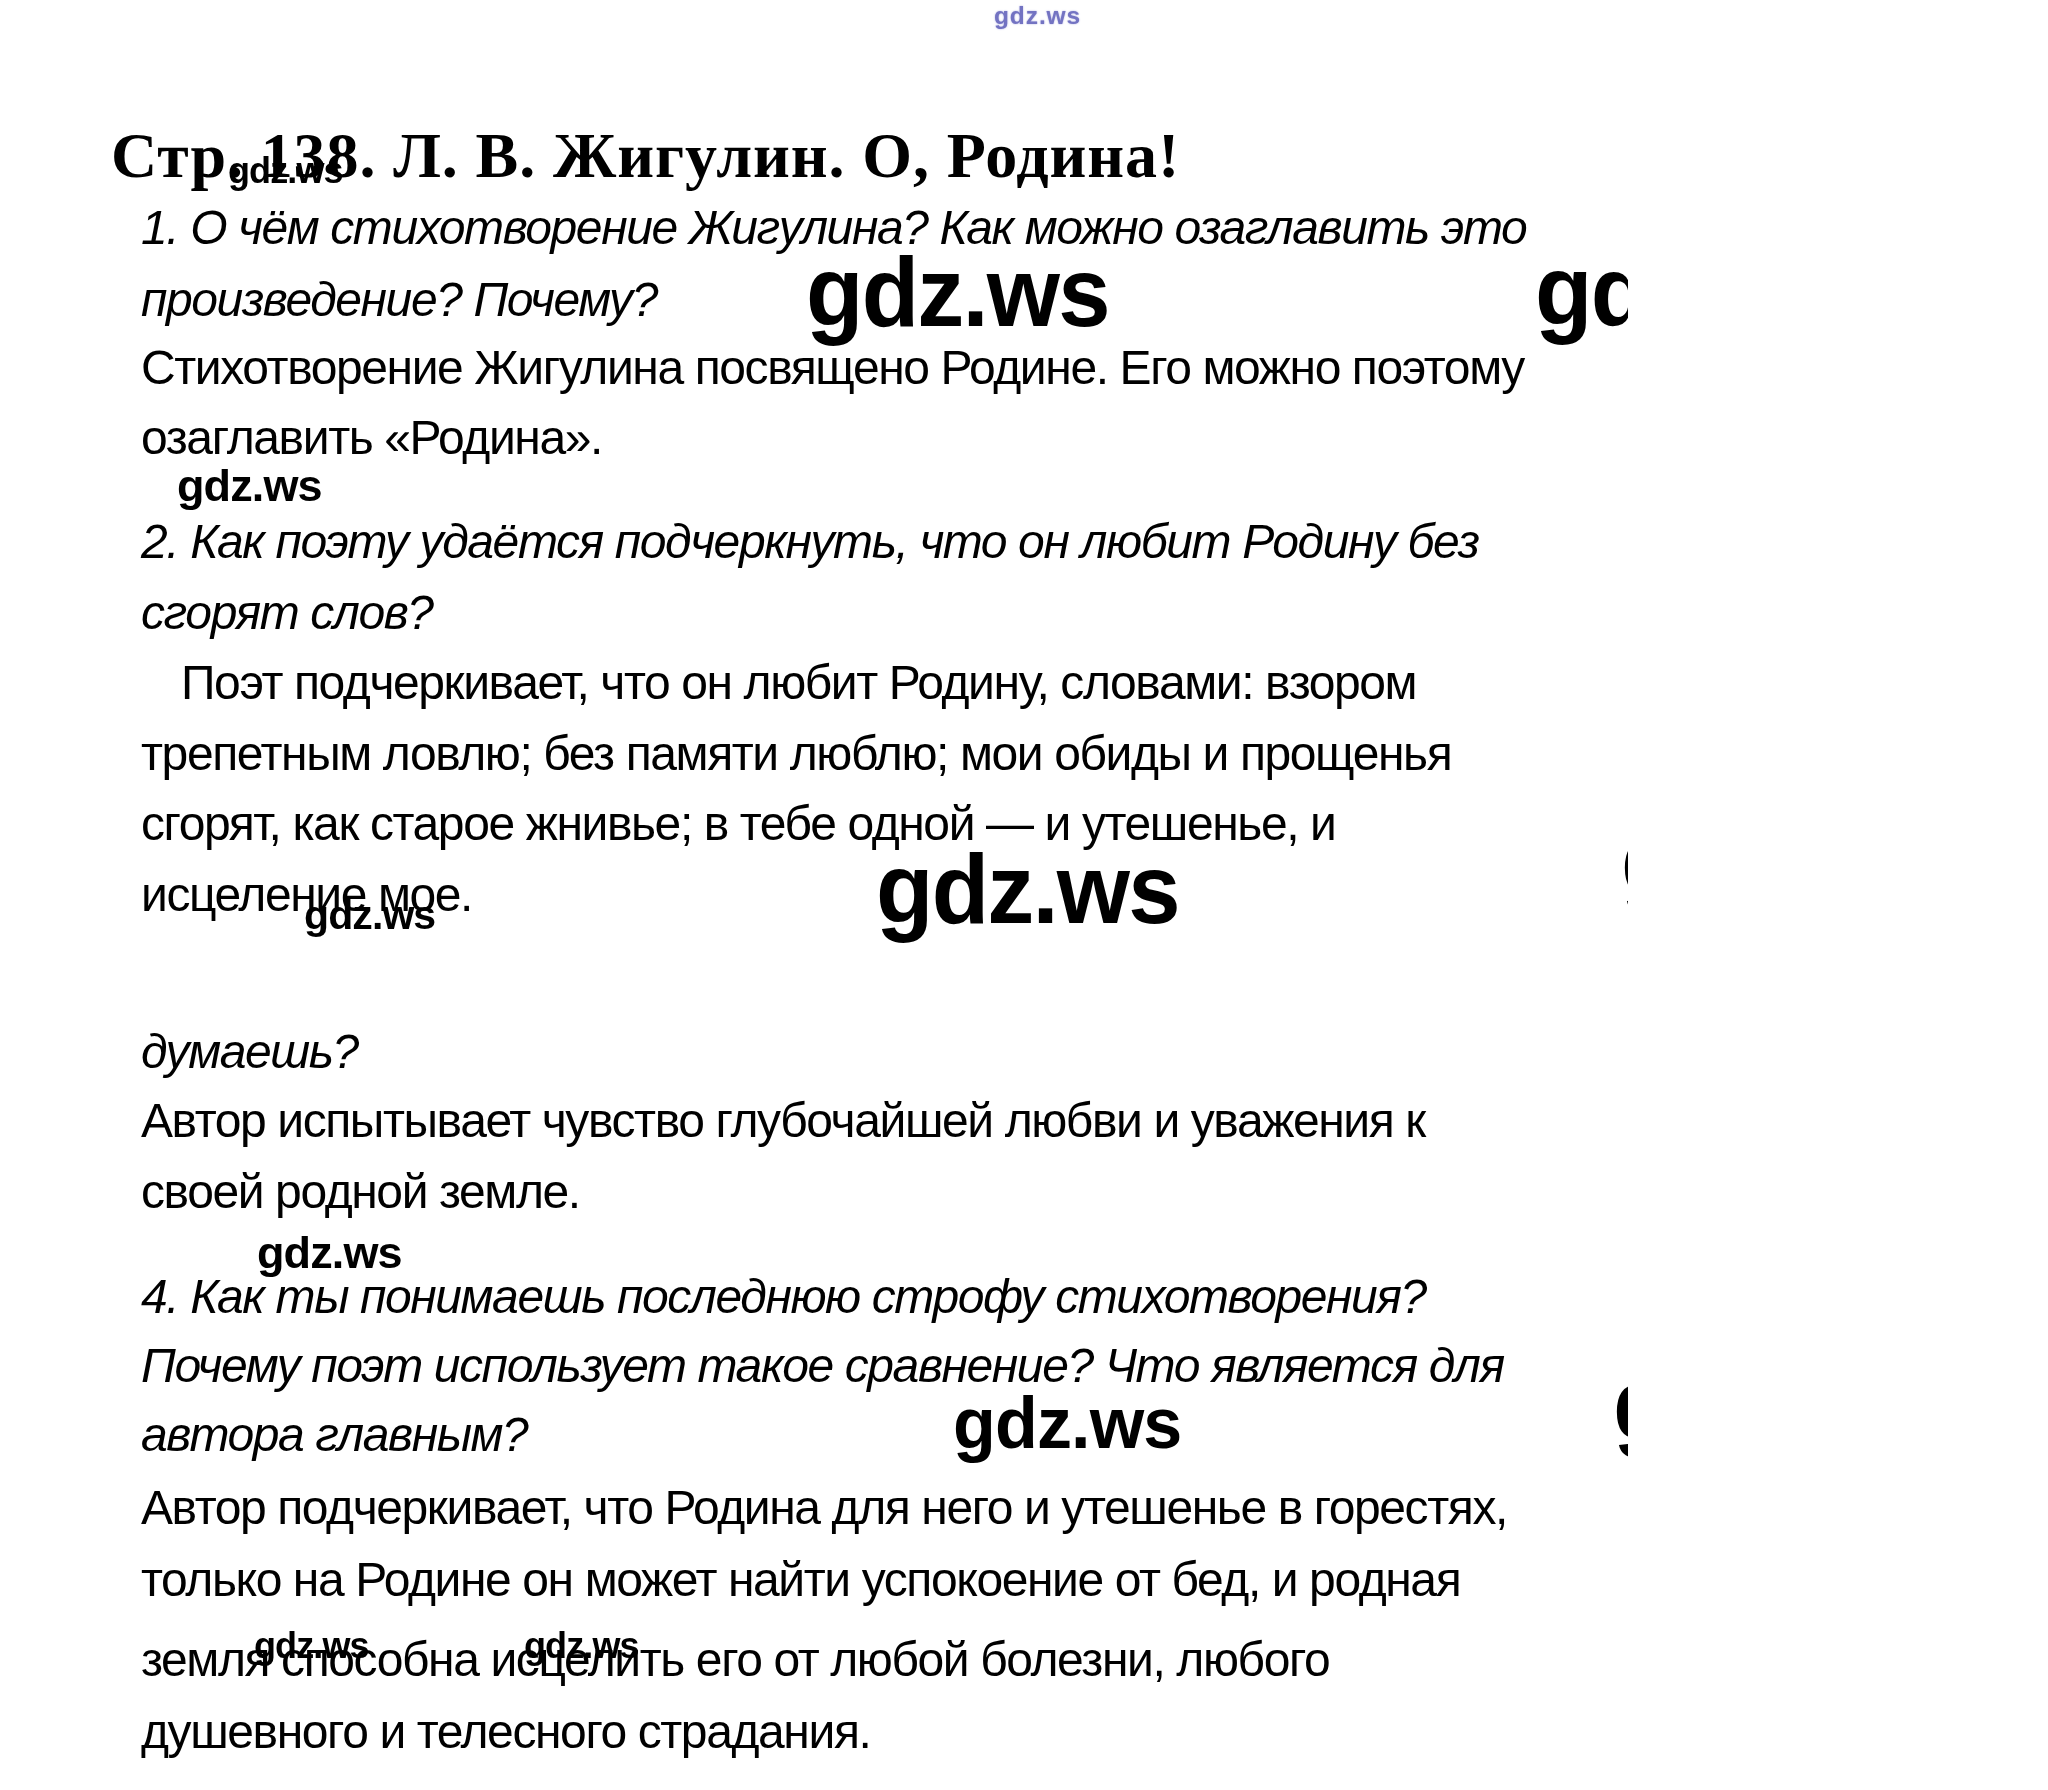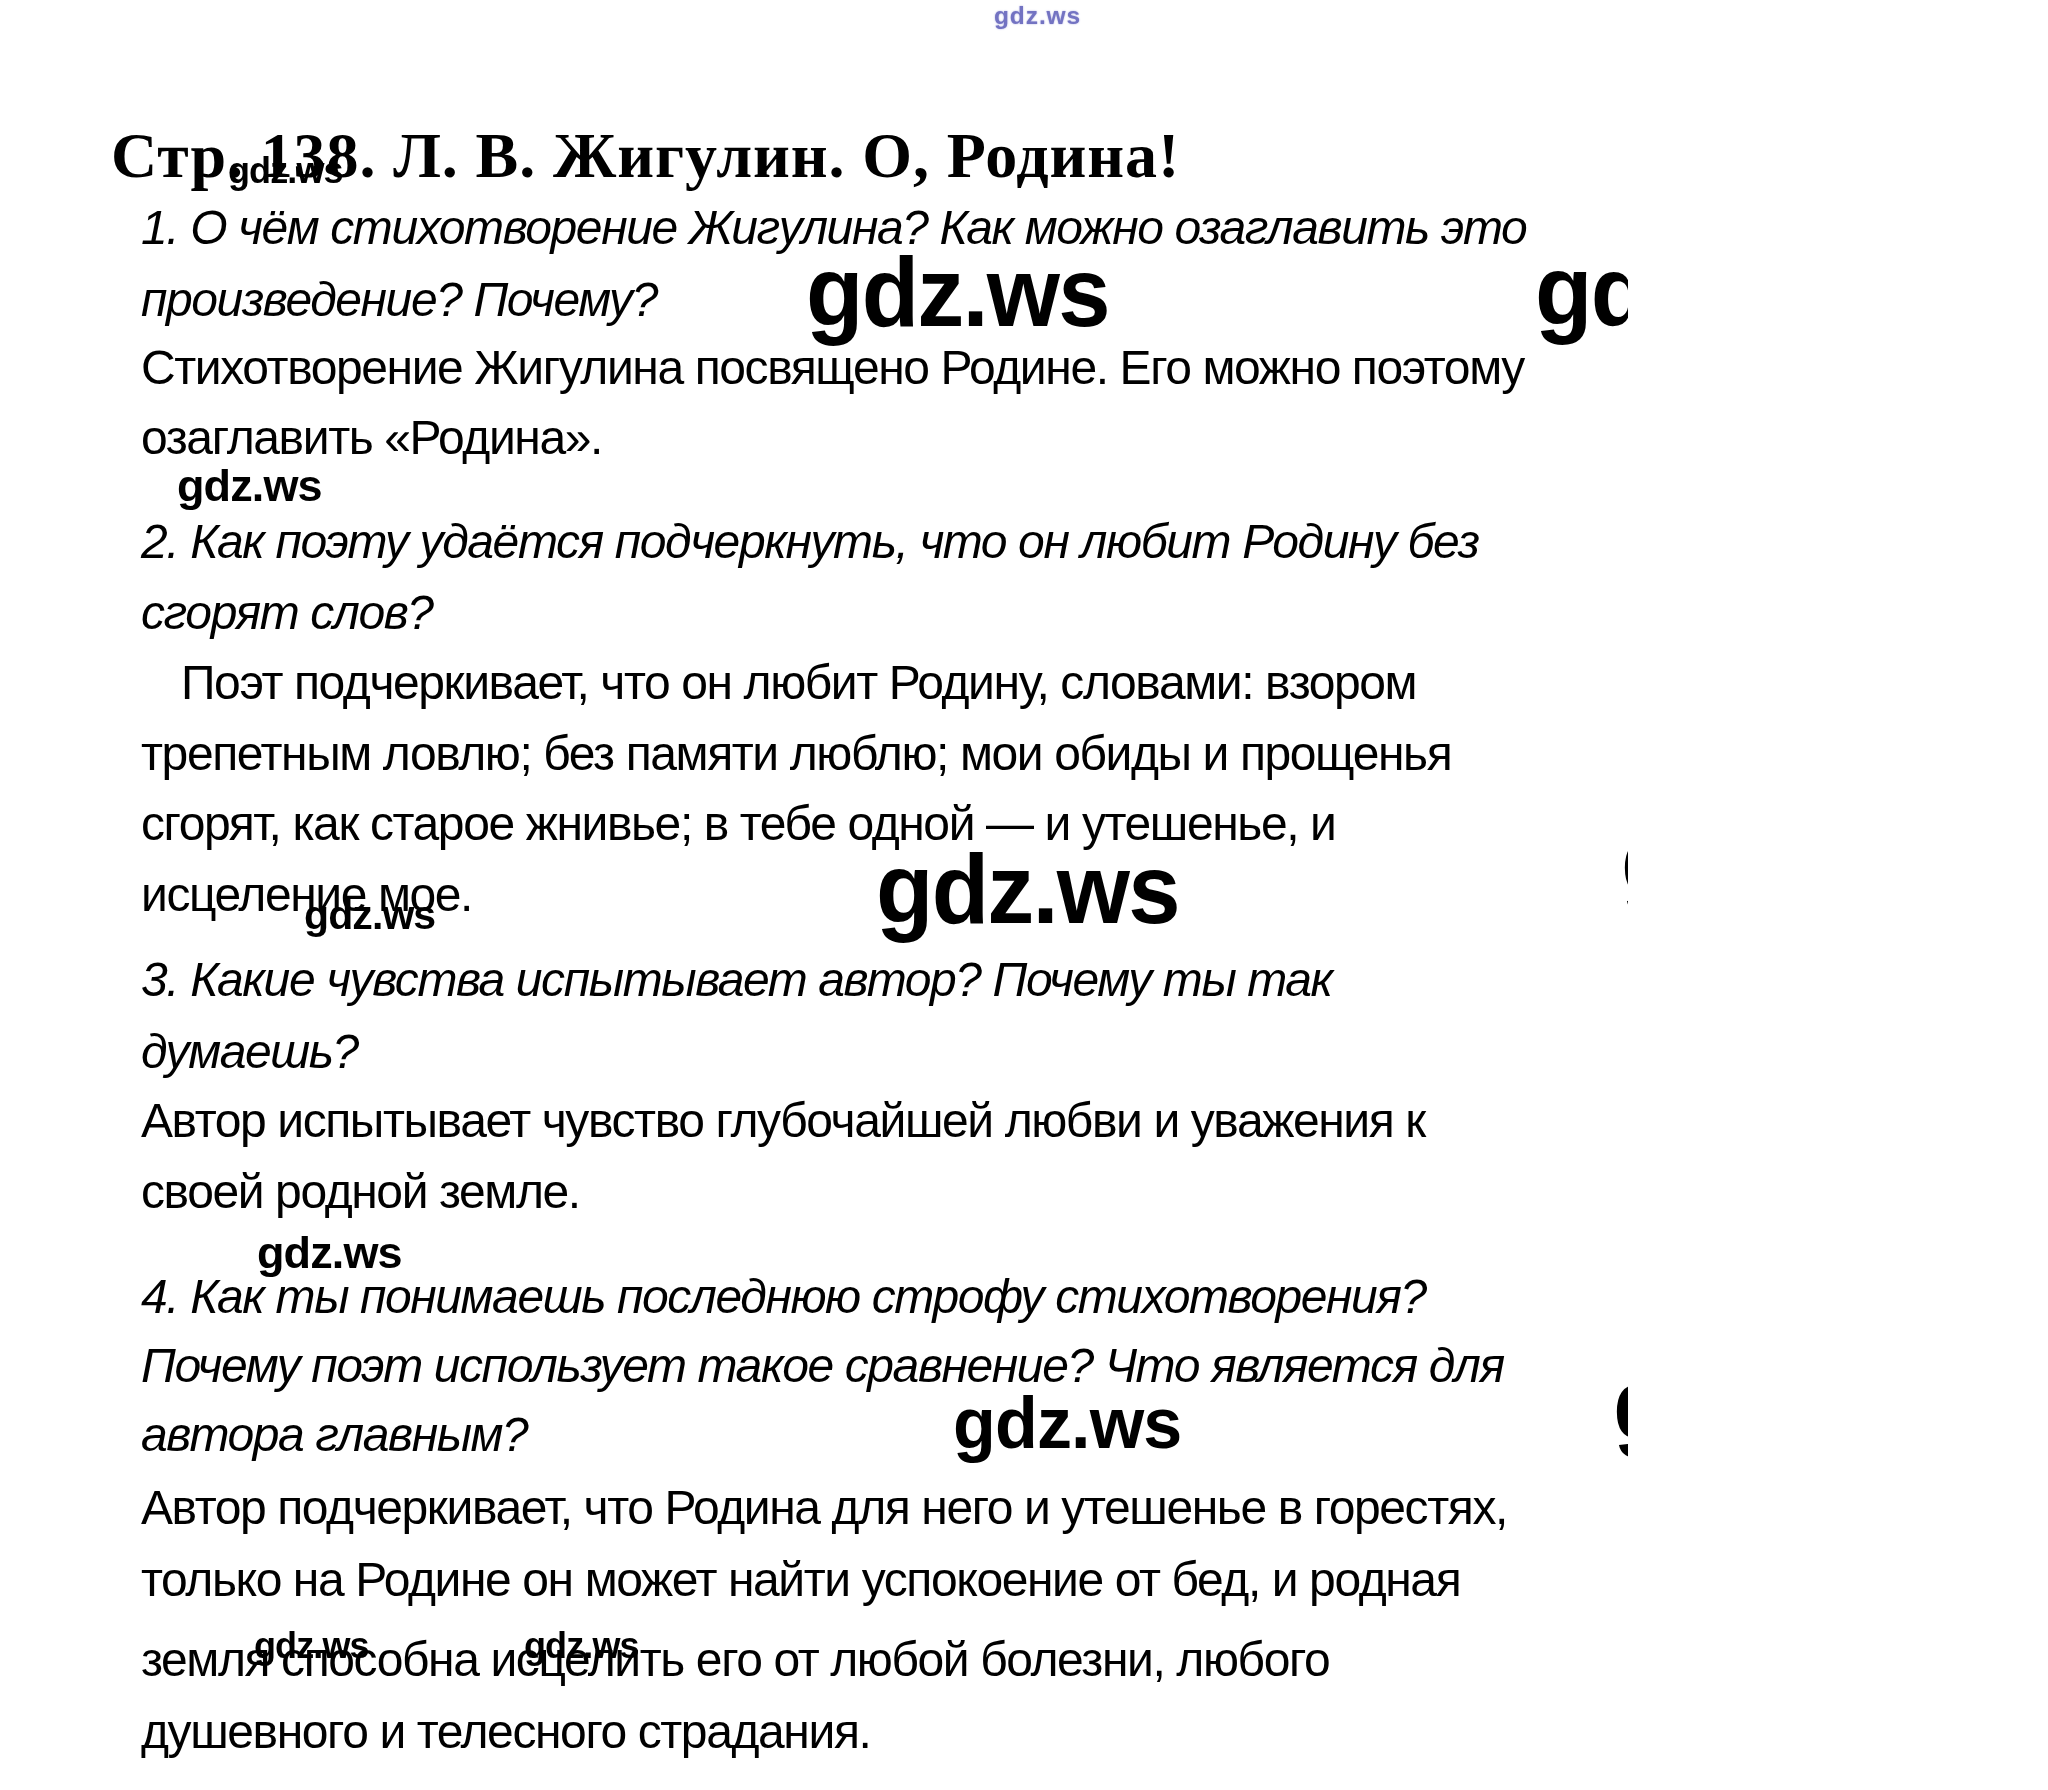--- a/index.html
+++ b/index.html
@@ -109,21 +109,20 @@
   <div class="line a" style="top:659px;margin-left:40px;">Поэт подчеркивает, что он любит Родину, словами: взором</div>
   <div class="line a" style="top:730px;">трепетным ловлю; без памяти люблю; мои обиды и прощенья</div>
   <div class="line a" style="top:800px;">сгорят, как старое жнивье; в тебе одной — и утешенье, и</div>
   <div class="line a" style="top:871px;">исцеление мое.</div>
 
   <div class="wm wm-big" style="left:876px; top:840px;">gdz.ws</div>
   <div class="wm wm-big" style="left:1621px; top:812px;">gdz.ws</div>
 
   <div class="wm wm-smaller" style="left:304px; top:895px;">gdz.ws</div>
 
-  <div class="line q" style="top:956px;">3. Какие чувства испытывает автор? Почему ты так</div>
   <div class="line q" style="top:1028px;">думаешь?</div>
 
   <div class="line a" style="top:1097px;">Автор испытывает чувство глубочайшей любви и уважения к</div>
   <div class="line a" style="top:1168px;">своей родной земле.</div>
 
   <div class="wm wm-small" style="left:257px; top:1230px;">gdz.ws</div>
 
   <div class="line q" style="top:1273px;">4. Как ты понимаешь последнюю строфу стихотворения?</div>
   <div class="line q" style="top:1342px;">Почему поэт использует такое сравнение? Что является для</div>
   <div class="line q" style="top:1411px;">автора главным?</div>

